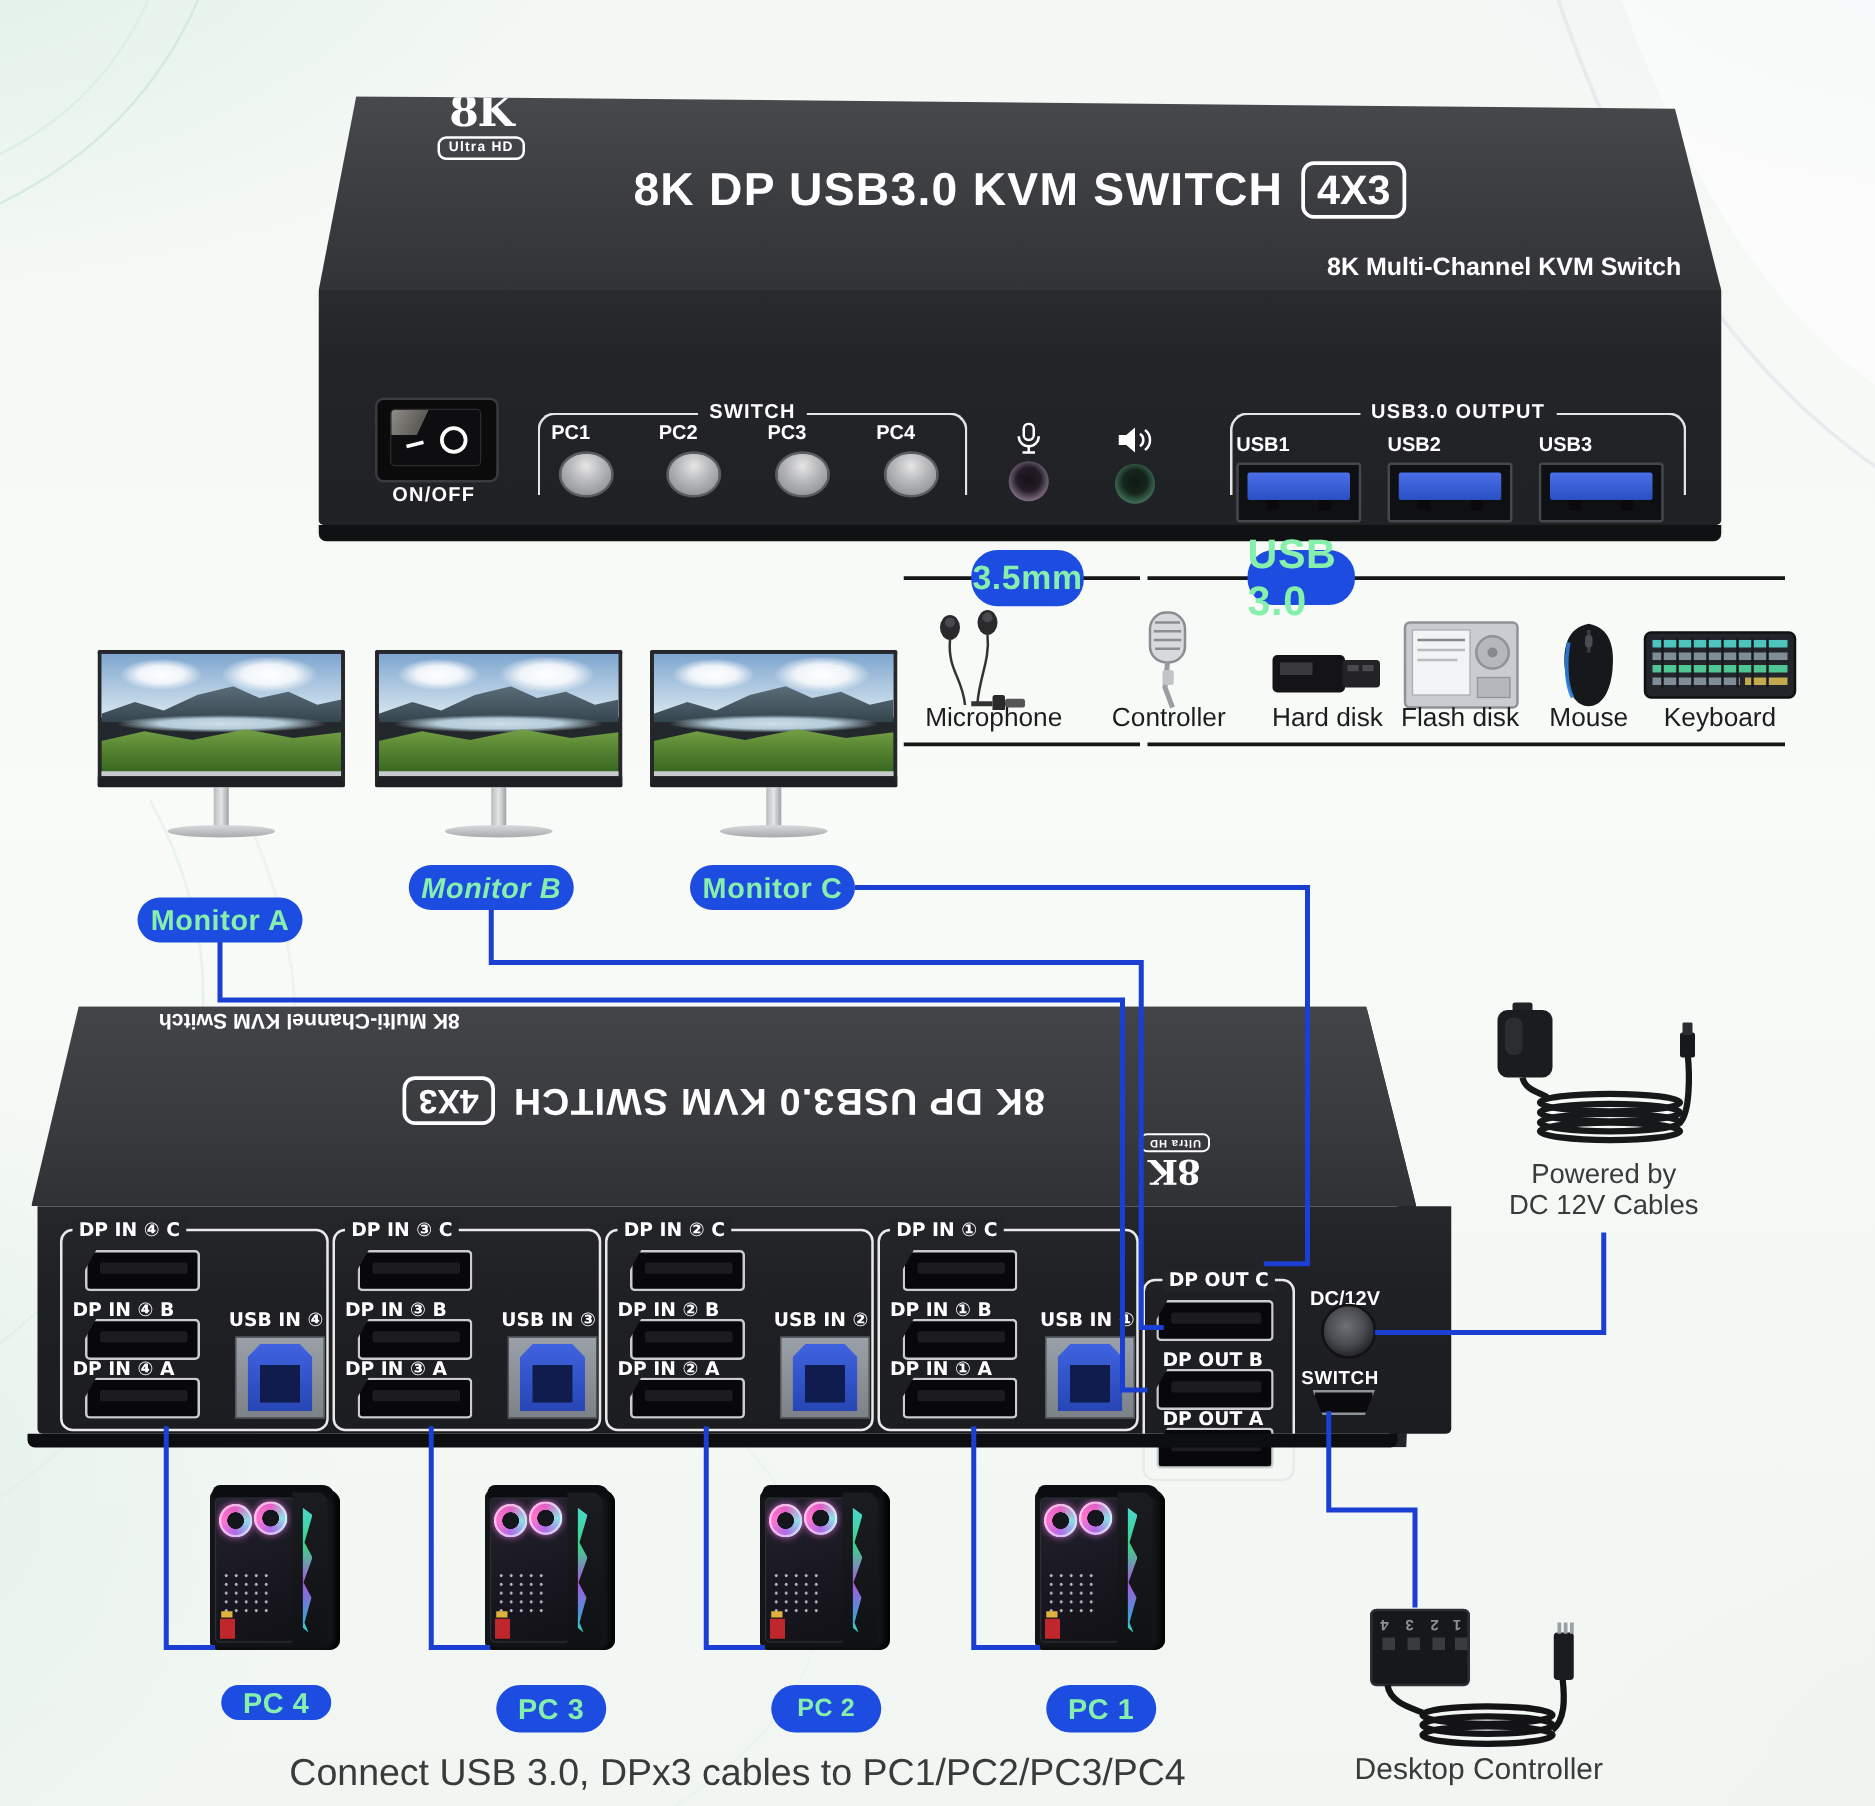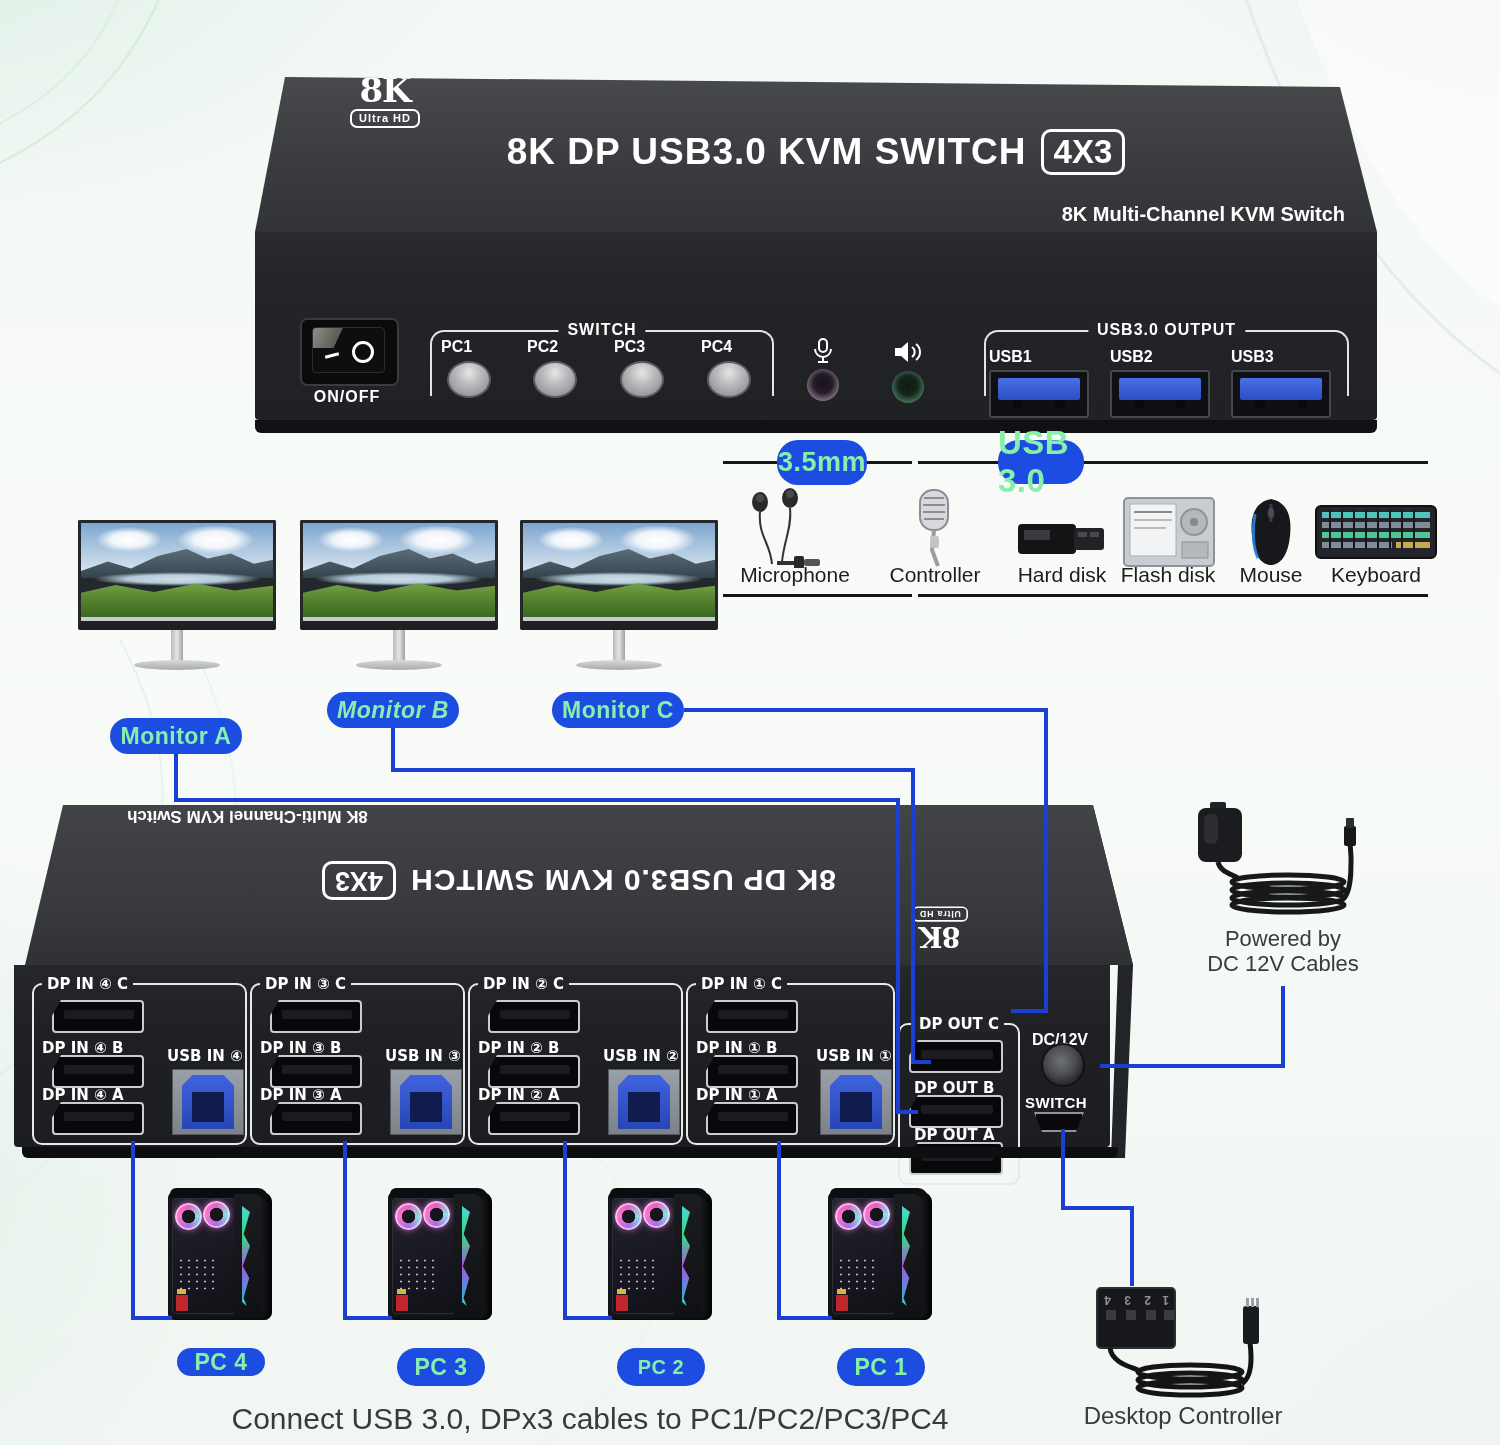--- a/index.html
+++ b/index.html
@@ -81,22 +81,22 @@
   .mgrass{position:absolute;left:0;bottom:0;width:100%;height:40%;
      background:linear-gradient(180deg,#76a348 0%,#55832f 45%,#33621f 100%);
      clip-path:polygon(0 28%,18% 8%,38% 26%,60% 4%,80% 22%,100% 10%,100% 100%,0 100%);}
   .mchin{position:absolute;left:0;bottom:0;width:100%;height:4px;background:#c8cacd;}
   .mstand{margin:0 auto;width:12px;height:32px;background:linear-gradient(90deg,#b9babc,#e4e5e7,#9fa1a4);}
   .mbase{margin:-2px auto 0;width:86px;height:10px;border-radius:50%;background:linear-gradient(180deg,#d9dadc,#a7a9ac);}
   
   #r-topface{left:25px;top:805px;width:1108px;height:160px;z-index:10;
      clip-path:polygon(38px 0,1068px 0,1108px 160px,0 160px);
      background:linear-gradient(180deg,#424448 0%,#383a3d 60%,#303134 100%);}
-  #r-frontface{left:14px;top:965px;width:1096px;height:182px;z-index:10;border-radius:0 0 4px 4px;
-     background:linear-gradient(180deg,#26272a 0%,#1f2023 40%,#1c1d20 100%);}
+  #r-frontface{left:30px;top:965px;width:1096px;height:182px;z-index:10;border-radius:0 0 4px 4px;
+     background:linear-gradient(180deg,#26272a 0%,#1f2023 40%,#1c1d20 100%);padding-left:35px;}
   #r-bottomstrip{left:22px;top:1147px;width:1096px;height:11px;background:#0d0e10;z-index:10;border-radius:0 0 6px 6px;}
   #r-side{left:1093px;top:805px;width:45px;height:353px;z-index:9;background:#232427;
      clip-path:polygon(0 0,40px 160px,32px 353px,18px 353px,25px 160px);}
   .rot180{transform:rotate(180deg);}
   #r-sub{left:102px;top:1px;color:#fff;font-size:17px;font-weight:bold;}
   #r-title{left:0;top:56px;width:100%;display:flex;align-items:center;justify-content:center;color:#fff;}
   #r-title .ttl{font-size:30px;font-weight:bold;letter-spacing:1px;}
   #r-title .badge{font-size:27px;border-width:3px;}
   #r-logo{left:880px;top:96px;transform:rotate(180deg) scale(.8);}
   .kgroup{position:absolute;top:18px;height:158px;border:2px solid #e9e9e9;border-radius:10px;z-index:11;}

